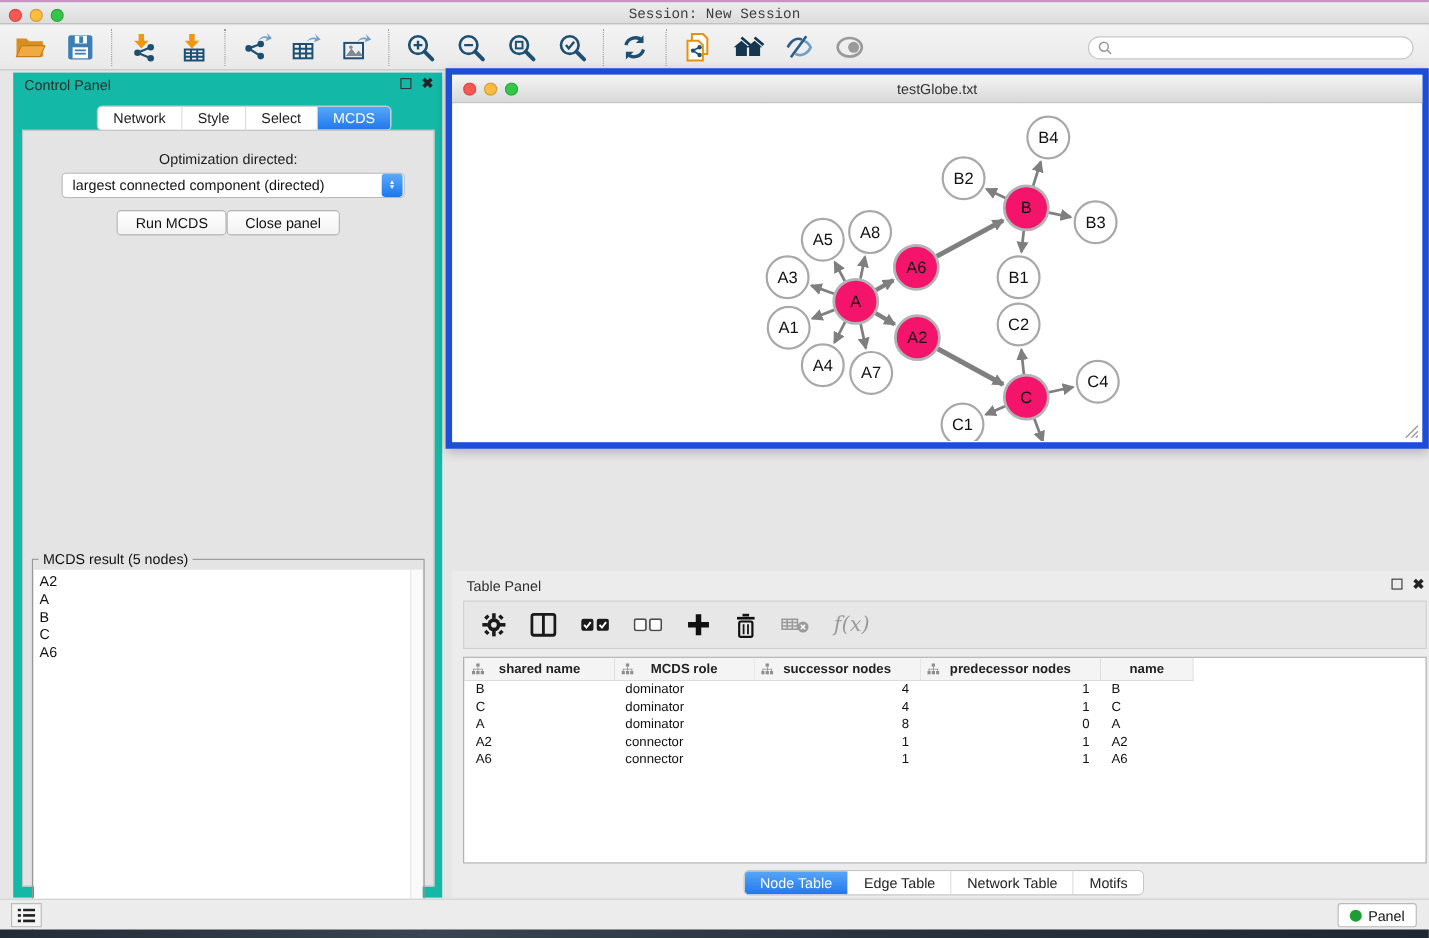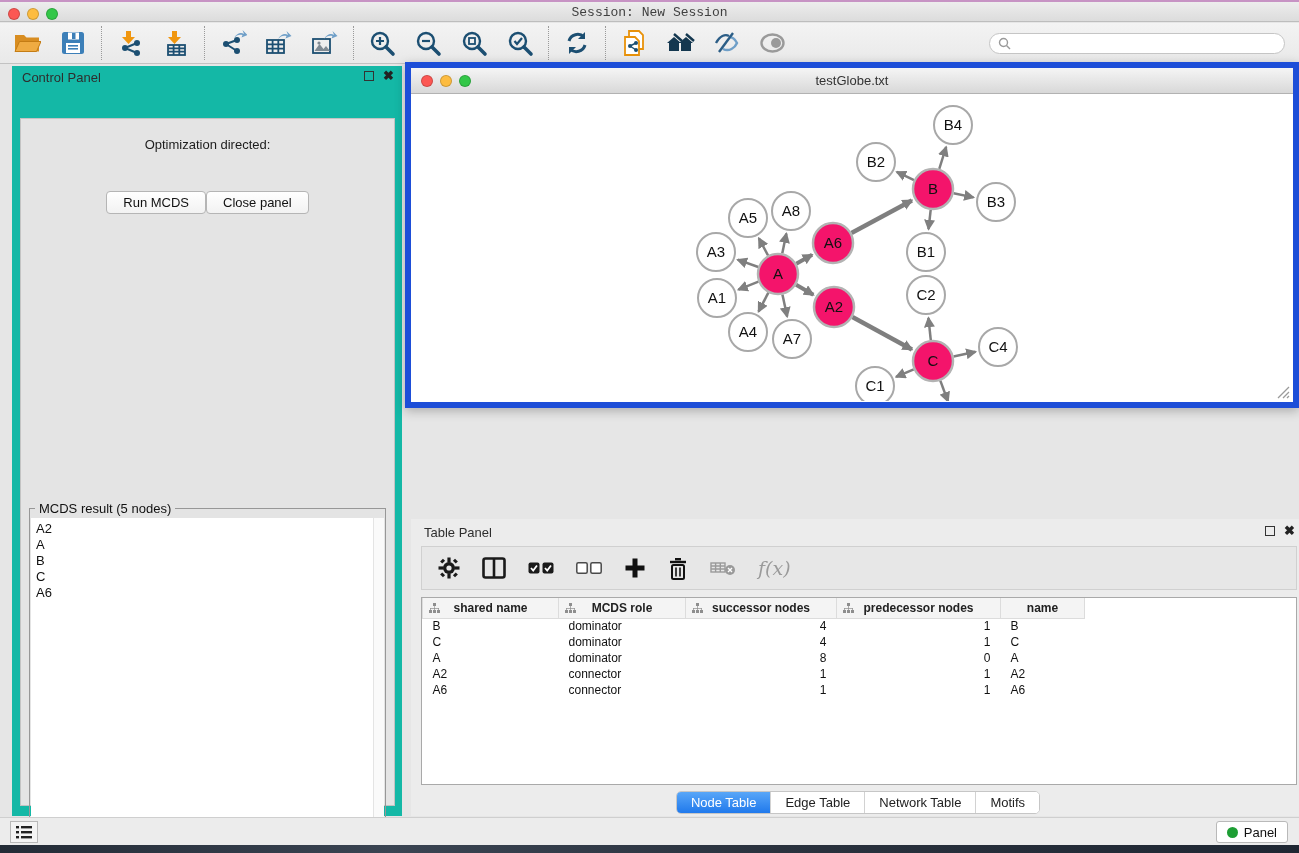--- a/index.html
+++ b/index.html
@@ -264,22 +264,35 @@
       </div>
     </div>
   </div>
 
   <div class="control-panel">
     <div class="cp-header">Control Panel</div>
     <div class="panel-btns cp-btns">
       <span class="float-glyph"></span>
       <span class="close-glyph">✖</span>
     </div>
+    <div class="cp-tabs">
+      <div class="seg">Network</div>
+      <div class="seg">Style</div>
+      <div class="seg">Select</div>
+      <div class="seg active">MCDS</div>
+    </div>
     <div class="cp-body">
       <div class="opt-label">Optimization directed:</div>
+      <div class="dropdown">
+        <span class="dd-text">largest connected component (directed)</span>
+        <span class="dd-stepper">
+            <span>▲</span>
+            <span>▼</span>
+          </span>
+      </div>
       <div class="cp-buttons">
         <div class="btn">Run MCDS</div>
         <div class="btn">Close panel</div>
       </div>
       <div class="result-box">
         <div class="result-legend">MCDS result (5 nodes)</div>
         <div class="result-list" id="mcds-list">
             <div class="result-item">A2</div>
             <div class="result-item">A</div>
             <div class="result-item">B</div>

